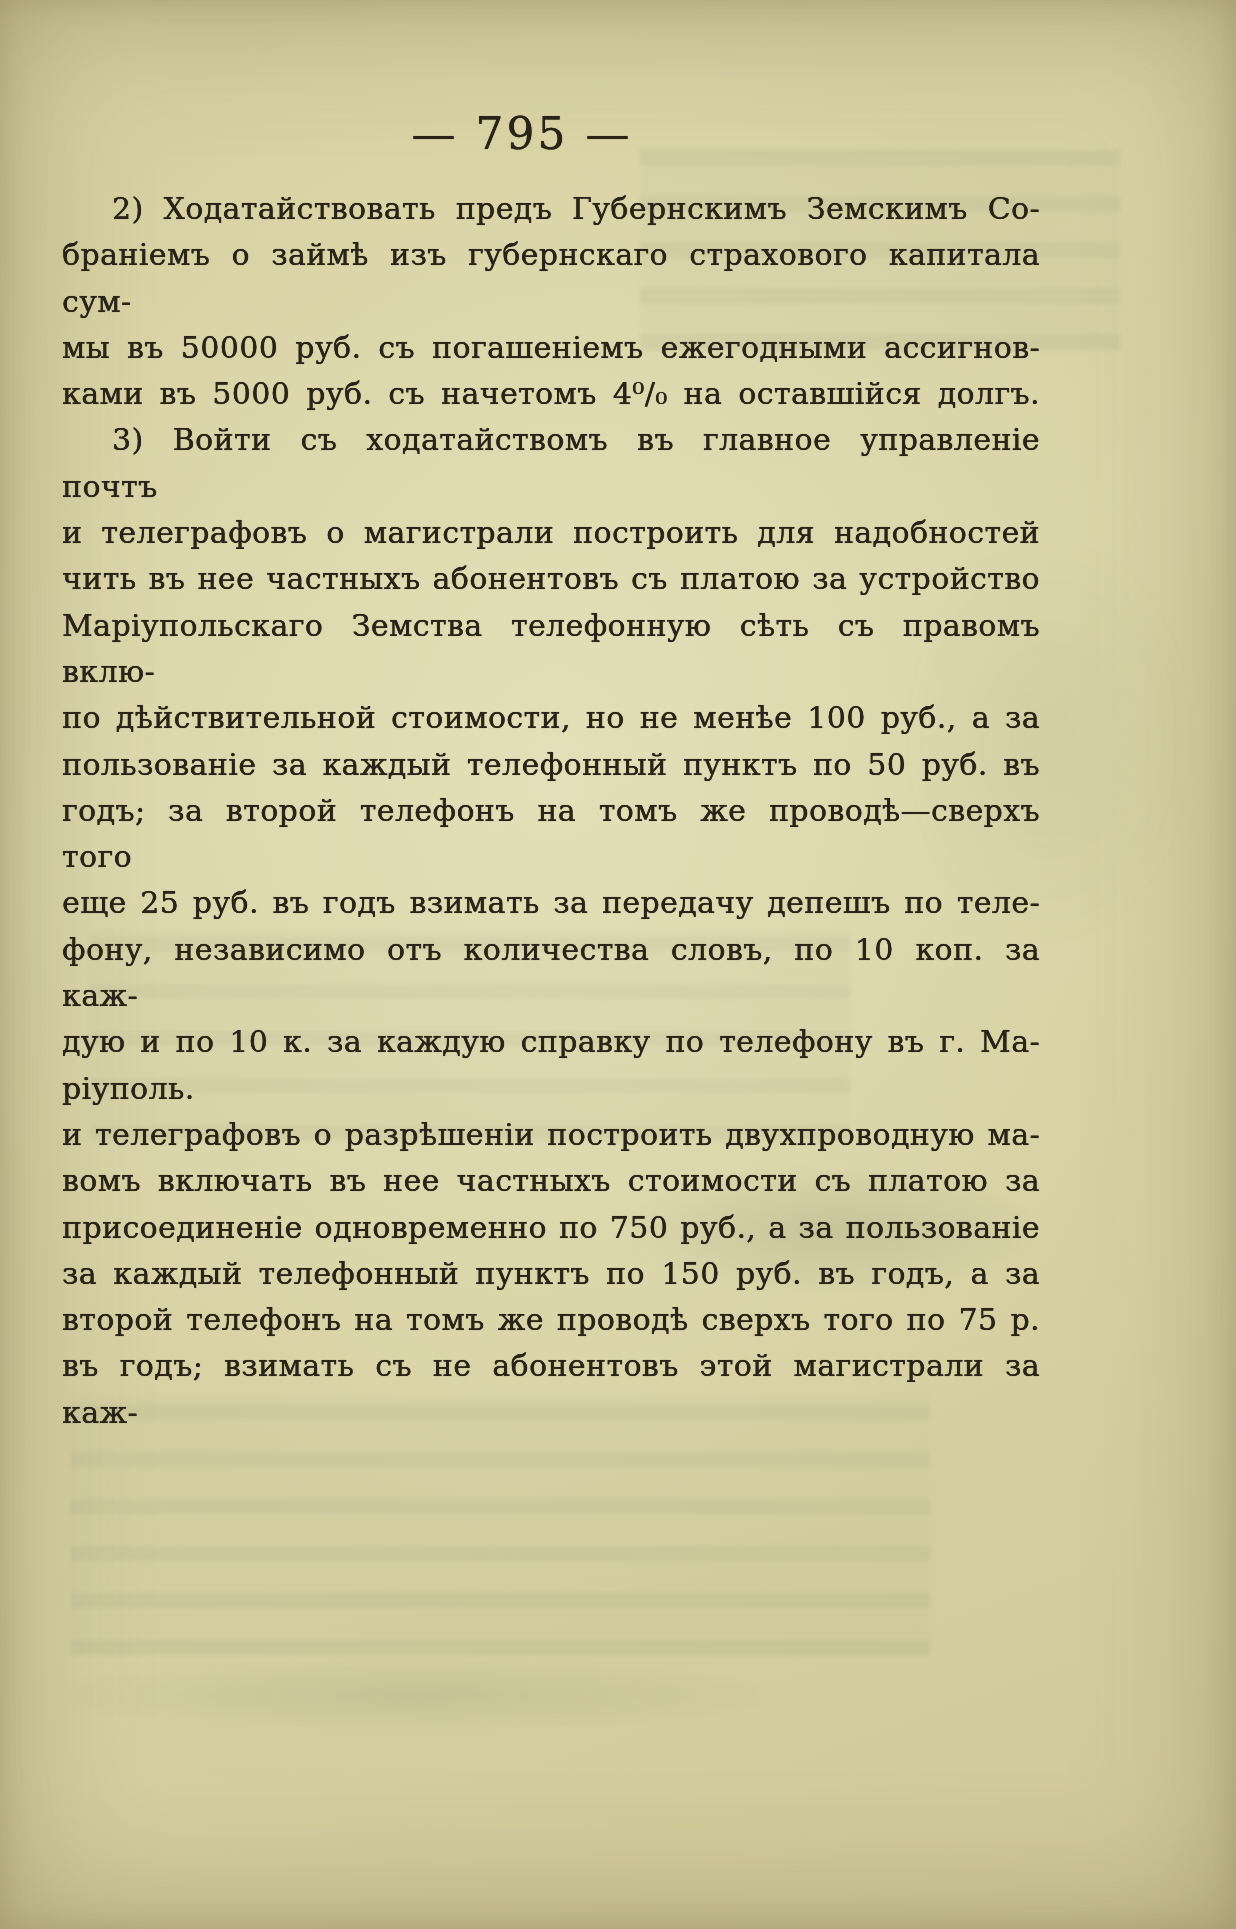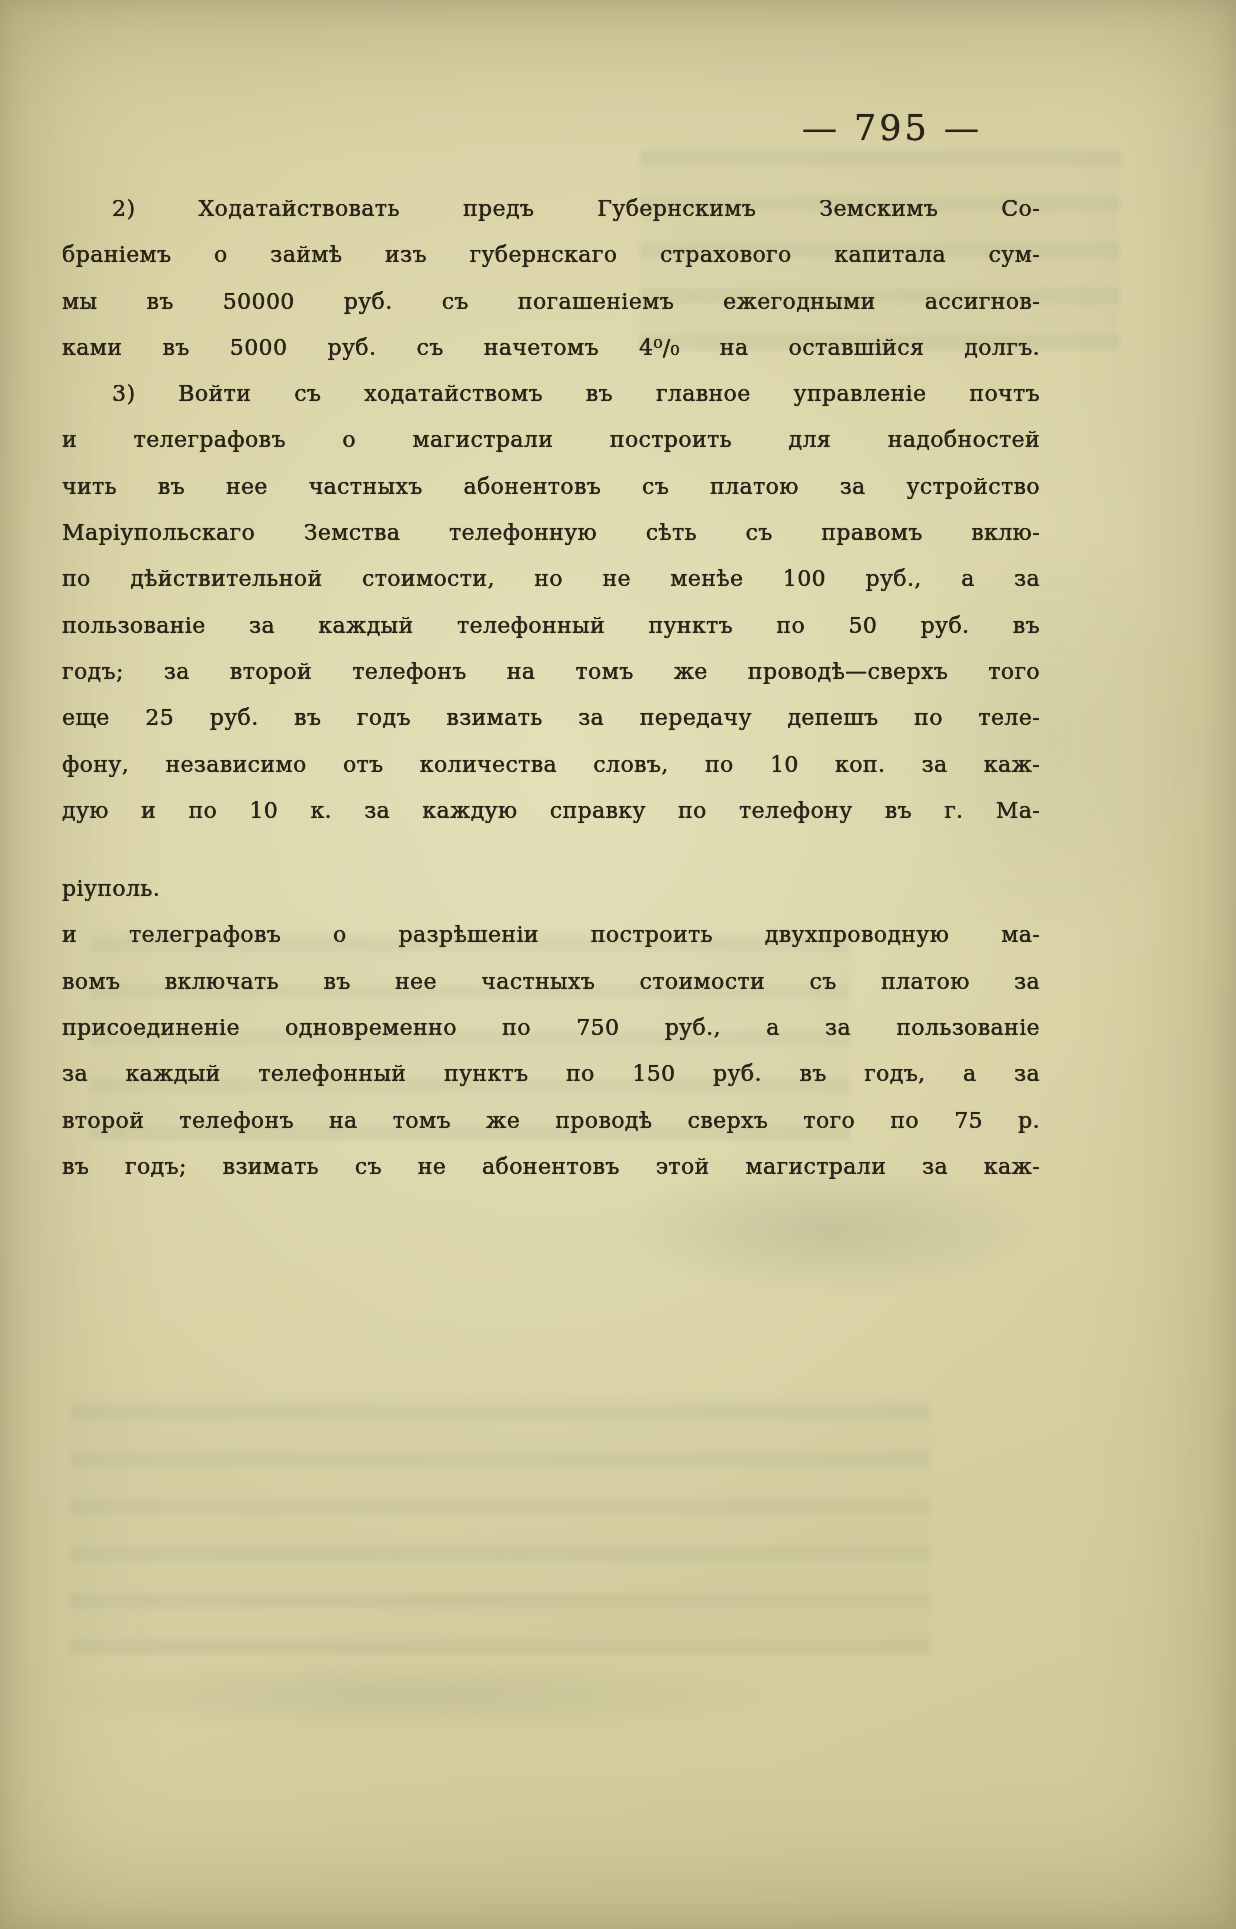--- a/index.html
+++ b/index.html
@@ -41,45 +41,45 @@
   .s5 { left: 60px;  top: 1660px; width: 700px; height: 70px;
         background: radial-gradient(ellipse at center, rgba(116,126,96,0.14), rgba(116,126,96,0) 75%); }
   .s6 { left: 900px; top: 530px;  width: 300px; height: 420px;
         background: radial-gradient(ellipse at center, rgba(120,126,92,0.08), rgba(120,126,92,0) 70%); }
 
   .page-number {
     position: absolute;
     left: 62px;
     top: 108px;
     width: 920px;
-    text-align: right;
-    font-size: 35px;
+    text-align: center;
+    font-size: 44px;
     letter-spacing: 3px;
     text-shadow: 0 0 0.7px currentColor;
   }
   .text-body {
     position: absolute;
     left: 62px;
     top: 186px;
     width: 978px;
   }
   .paragraph { margin: 0; }
   .line {
-    font-size: 22px;
+    font-size: 30px;
     line-height: 46.3px;
     letter-spacing: 0.4px;
     word-spacing: 2px;
     text-align: justify;
     text-align-last: justify;
     text-justify: inter-word;
     text-shadow: 0 0 0.7px currentColor, 0.3px 0.3px 0.4px rgba(42,35,23,0.55);
     white-space: normal;
   }
   .line.first { text-indent: 50px; }
-  .line.endline { text-align-last: left; margin-top: 32px; }
+  .line.endline { text-align-last: left; }
 </style>
 </head>
 <body>
 
 <div class="page">
   <div class="stain s1"></div>
   <div class="stain s2"></div>
   <div class="stain s3"></div>
   <div class="stain s4"></div>
   <div class="stain s5"></div>

